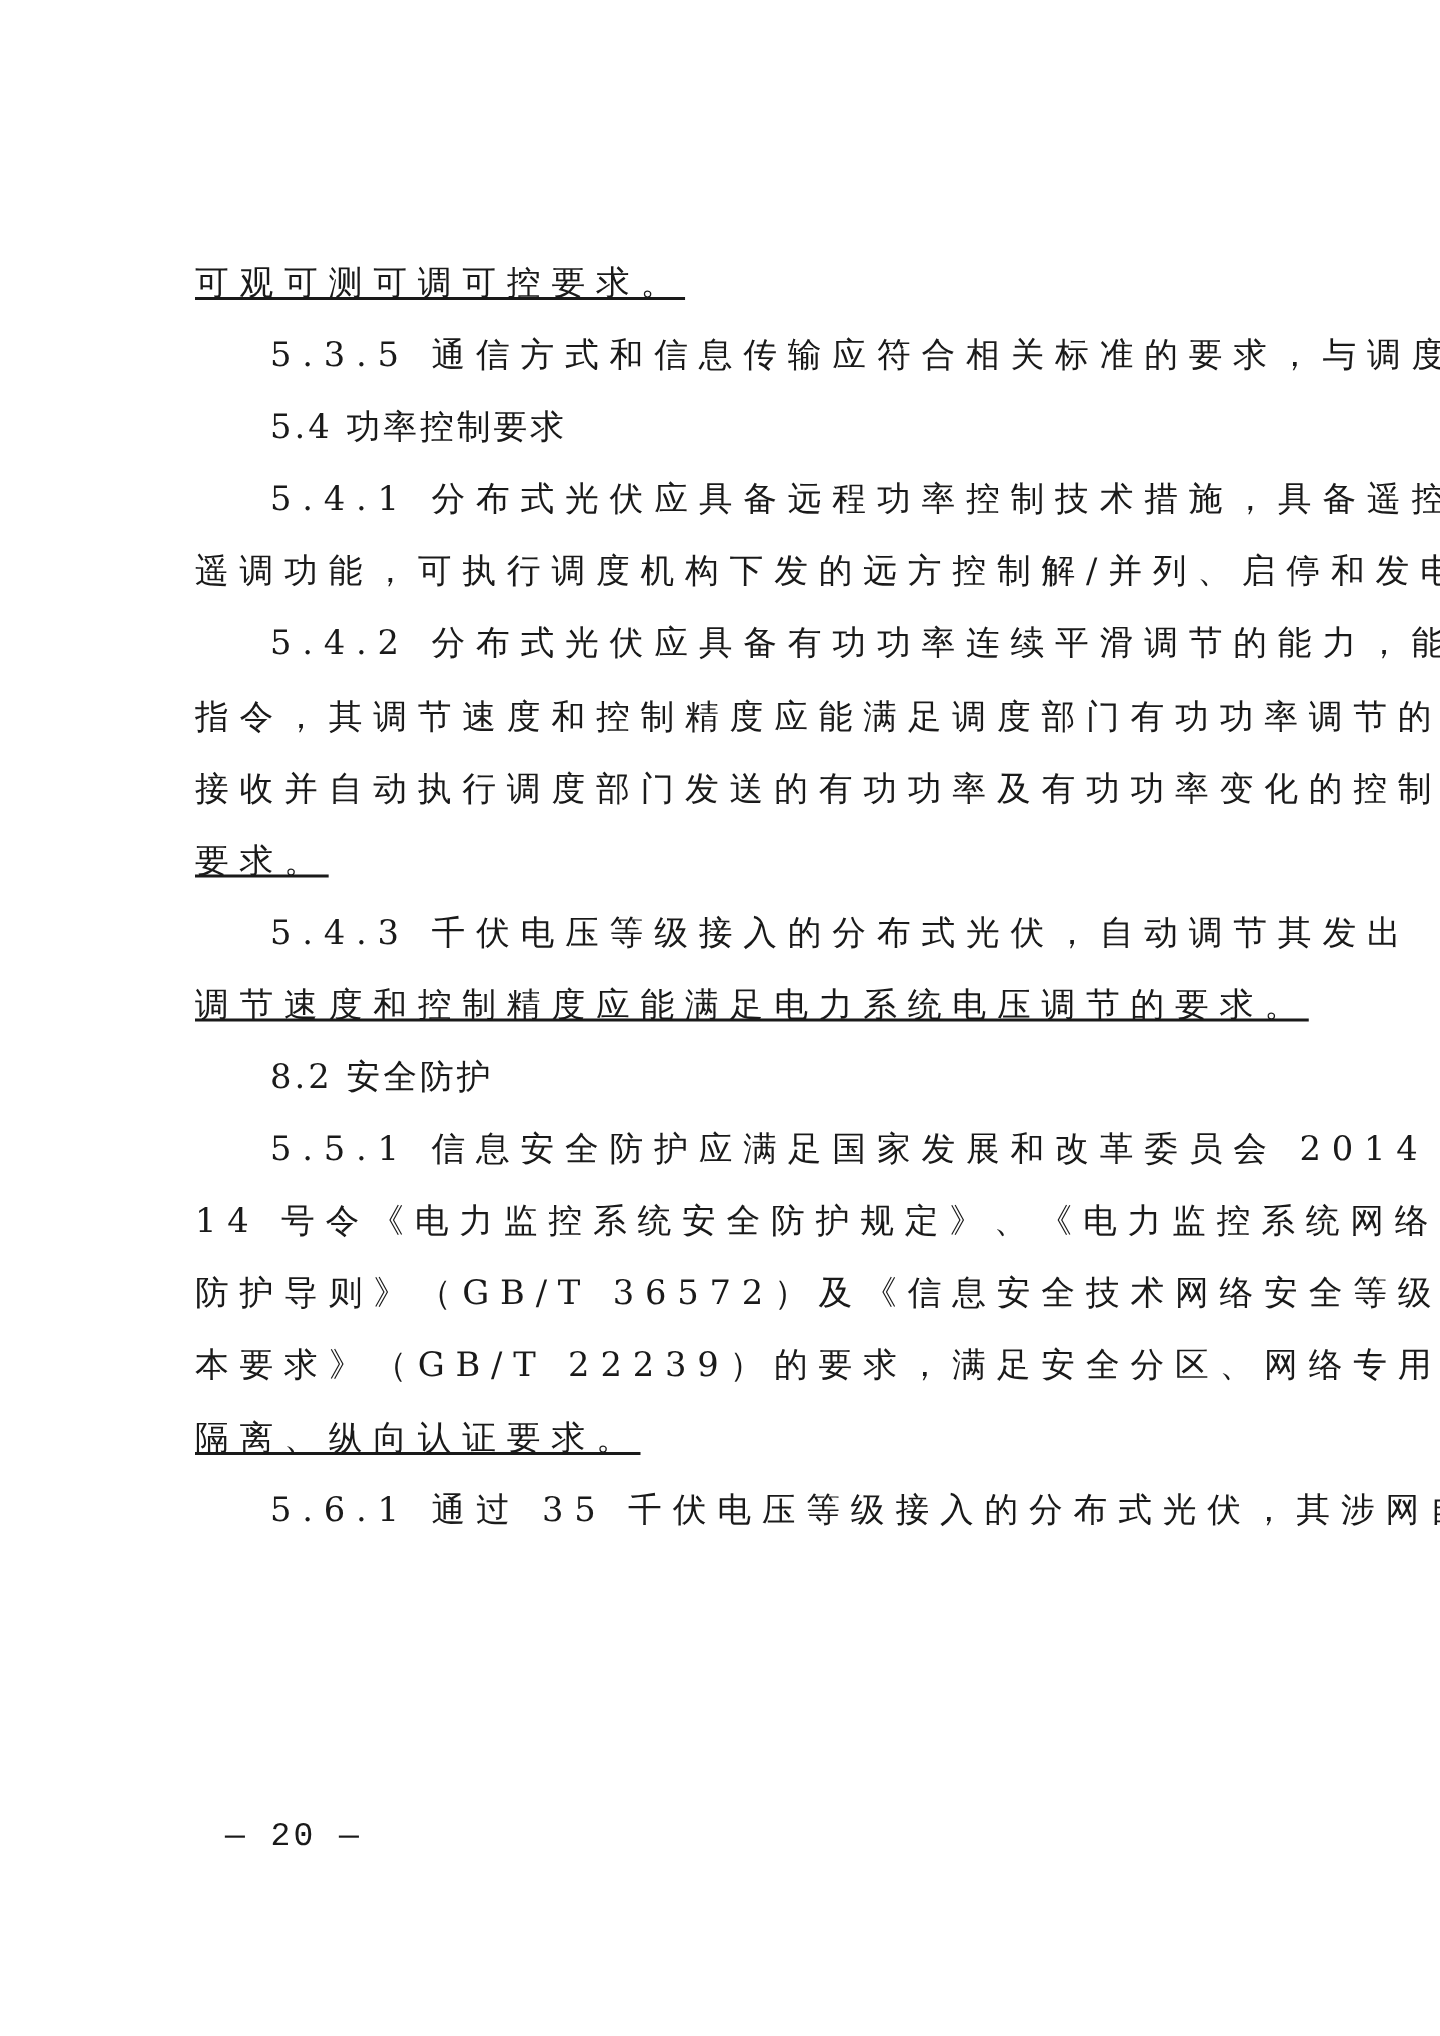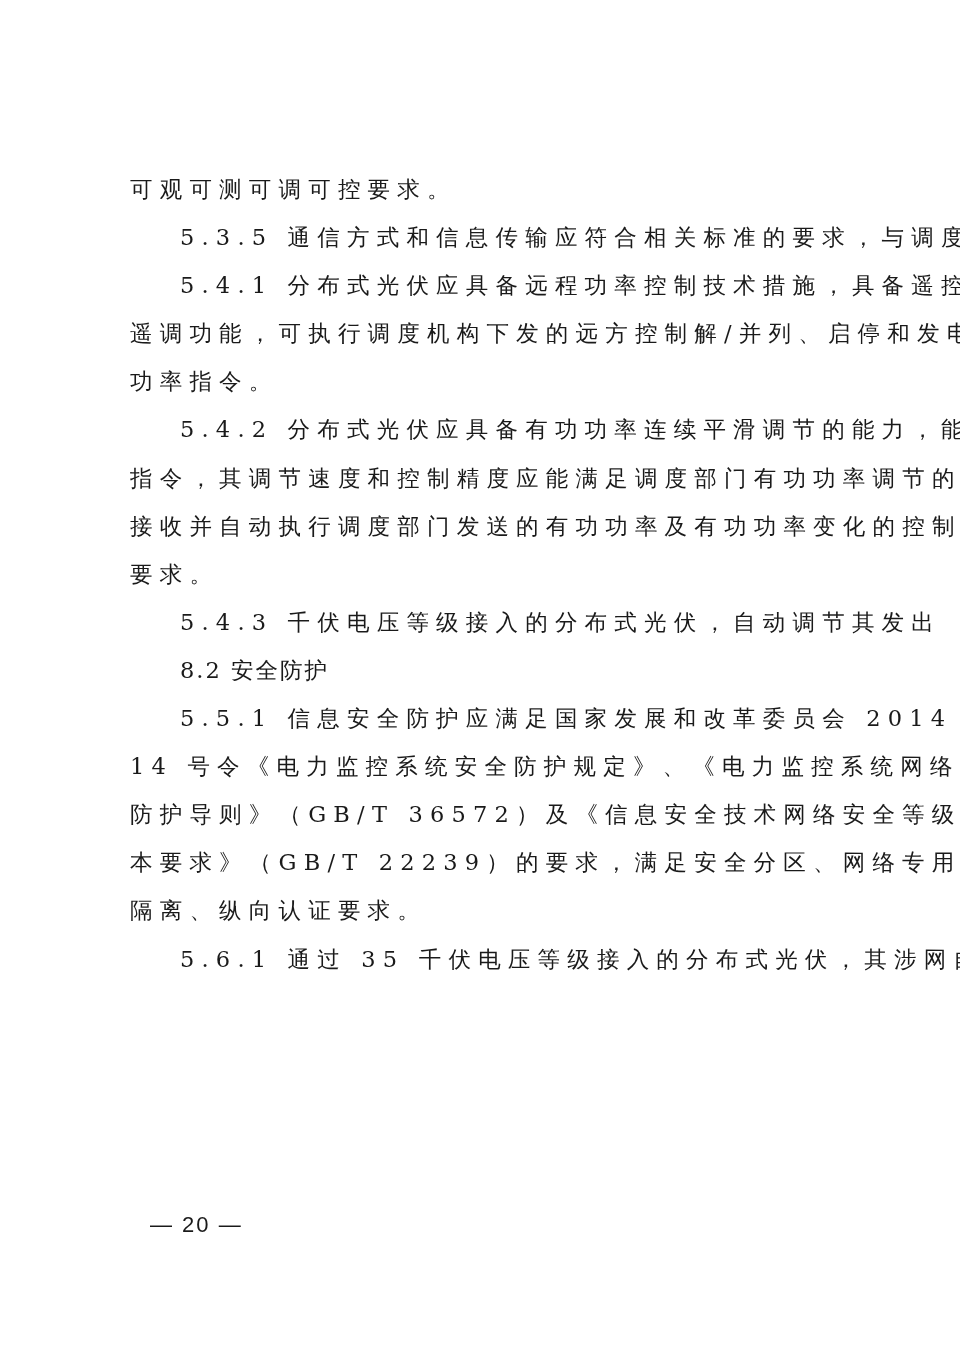--- a/index.html
+++ b/index.html
@@ -25,52 +25,54 @@
       height: 48.1px;
       line-height: 48.1px;
       font-size: 22.5px;
       white-space: nowrap;
       letter-spacing: 7.2px;
       text-align: justify;
       text-align-last: justify;
     }
     .line.last {
       text-align-last: left;
+      text-decoration: underline;
     }
     .indent {
       padding-left: 50px;
     }
     .heading {
       text-align-last: left;
       letter-spacing: 2px;
     }
     .page-number {
       position: absolute;
       left: 150px;
       top: 1212px;
-      font-family: Liberation Sans, sans-serif;
+      font-family: Liberation Mono, monospace;
       font-size: 22px;
       color: #1a1a1a;
       letter-spacing: 2px;
     }
   </style>
 </head>
 <body>
 
 <div class="page">
   <div class="line last">可观可测可调可控要求。</div>
   <div class="line indent">5.3.5 通信方式和信息传输应符合相关标准的要求，与调度自</div>
+  <div class="line indent heading">5.4 功率控制要求</div>
   <div class="line indent">5.4.1 分布式光伏应具备远程功率控制技术措施，具备遥控和</div>
   <div class="line">遥调功能，可执行调度机构下发的远方控制解/并列、启停和发电</div>
-  <div class="line last">功率指令。</div>
   <div class="line indent">5.4.2 分布式光伏应具备有功功率连续平滑调节的能力，能够</div>
   <div class="line">指令，其调节速度和控制精度应能满足调度部门有功功率调节的</div>
   <div class="line">接收并自动执行调度部门发送的有功功率及有功功率变化的控制</div>
   <div class="line last">要求。</div>
   <div class="line indent">5.4.3 千伏电压等级接入的分布式光伏，自动调节其发出</div>
+  <div class="line last">调节速度和控制精度应能满足电力系统电压调节的要求。</div>
   <div class="line indent heading">8.2 安全防护</div>
   <div class="line indent">5.5.1 信息安全防护应满足国家发展和改革委员会 2014 年第</div>
   <div class="line">14 号令《电力监控系统安全防护规定》、《电力监控系统网络安全</div>
   <div class="line">防护导则》（GB/T 36572）及《信息安全技术网络安全等级保护基</div>
   <div class="line">本要求》（GB/T 22239）的要求，满足安全分区、网络专用、横向</div>
   <div class="line last">隔离、纵向认证要求。</div>
   <div class="line indent">5.6.1 通过 35 千伏电压等级接入的分布式光伏，其涉网自动</div>
 </div>
 
 <div class="page-number">— 20 —</div>

